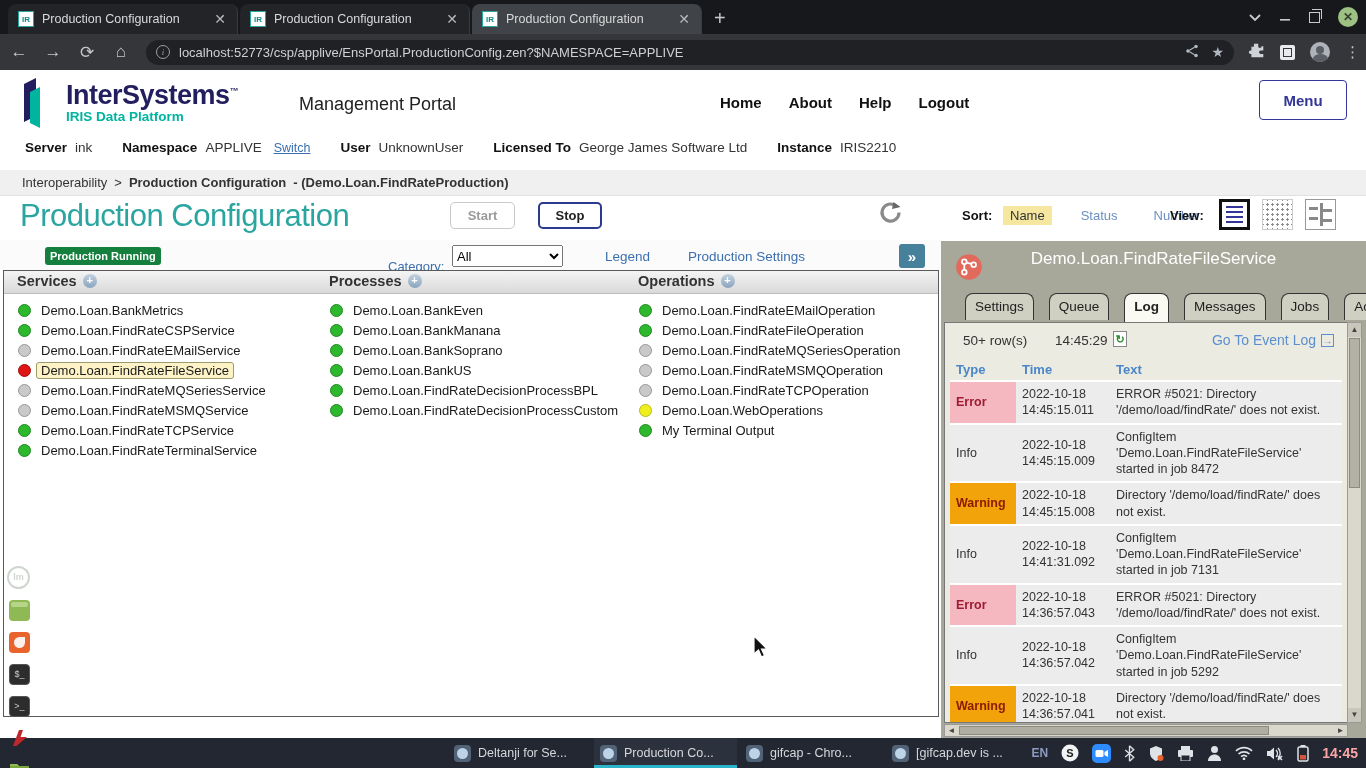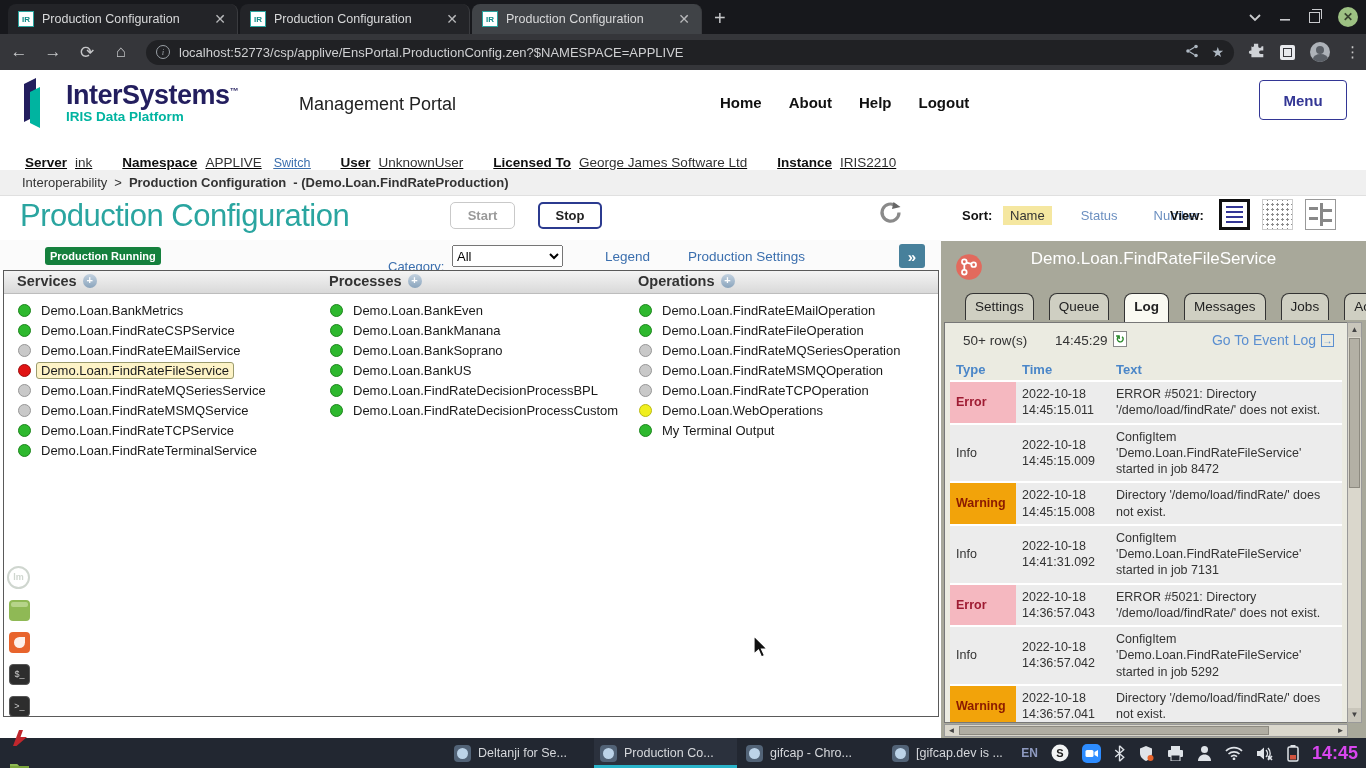--- a/index.html
+++ b/index.html
@@ -37,21 +37,21 @@
   
   .portal-header { position:absolute; left:0; top:70px; width:1366px; height:70px; background:#fff; }
   .brand { position:absolute; left:22px; top:8px; display:flex; gap:10px; }
   .brand-text .bn { font-size:27px; font-weight:bold; color:#231e5e; letter-spacing:-0.5px; line-height:26px; }
   .brand-text .bn sup { font-size:9px; }
   .brand-text .bs { font-size:13.5px; font-weight:bold; color:#00b4a0; margin-top:1px; }
   .portal-title { position:absolute; left:299px; top:24px; font-size:18px; color:#222; }
   .portal-nav { position:absolute; left:720px; top:24px; display:flex; gap:27px; }
   .portal-nav span { font-size:15px; font-weight:bold; color:#111; }
   .menu-btn { position:absolute; left:1259px; top:10px; width:88px; height:40px; border:1.5px solid #333695; border-radius:4px; color:#333695; font-weight:bold; font-size:15px; display:flex; align-items:center; justify-content:center; background:#fff; }
-  .server-info { position:absolute; left:0; top:140px; width:1366px; height:30px; background:#fff; display:flex; align-items:flex-end; padding-left:25px; gap:30px;text-decoration:underline; }
+  .server-info { position:absolute; left:0; top:140px; width:1366px; height:30px; background:#fff; display:flex; align-items:flex-start; padding-left:25px; gap:30px; }
   .si-item { font-size:13.5px; color:#333; display:flex; gap:8px; align-items:center; }
   .si-item b { color:#111; }
   .si-link { color:#3b6fae; text-decoration:underline; font-size:12.5px; margin-left:4px; }
 
   
   .breadcrumb { position:absolute; left:0; top:170px; width:1366px; height:26px; background:#f0f0f0; border-bottom:1px solid #e0e0e0; display:flex; align-items:center; padding-left:22px; font-size:13px; color:#333; gap:7px; }
   .breadcrumb .bc-bold { font-weight:bold; }
   .title-row { position:absolute; left:0; top:196px; width:1366px; height:44px; background:#fff; }
   .page-title { position:absolute; left:20px; top:2px; font-size:31px; color:#2aa5a0; font-weight:500; letter-spacing:-0.5px; }
   .btn { position:absolute; top:6px; height:27px; border-radius:5px; background:#fff; font-size:13px; font-weight:bold; display:flex; align-items:center; justify-content:center; }
@@ -141,21 +141,21 @@
   .ai-notes { background:#9a8fd0; } .ai-notes:before { content:""; position:absolute; left:4px; right:4px; top:5px; height:2px; background:#fff; box-shadow:0 4px 0 #fff, 0 8px 0 #fff; }
   .tb-windows { position:absolute; left:448px; top:0; height:30px; display:flex; align-items:center; }
   .tb-win { width:143px; height:30px; display:flex; align-items:center; gap:7px; padding:0 6px; color:#d6d8dc; font-size:12.5px; position:relative; margin-right:3px; }
   .tb-win.active { background:#2b313d; }
   .tb-win.active:after { content:""; position:absolute; left:0; right:0; bottom:0; height:3px; background:#2ab3c9; }
   .tb-win .w-ic { width:17px; height:17px; border-radius:4px; background:#526377; position:relative; flex:0 0 17px; }
   .tb-win .w-ic:before { content:""; position:absolute; inset:3px; border-radius:50%; background:#bcd3e8; }
   .tb-win .w-label { white-space:nowrap; overflow:hidden; }
   .tb-tray { position:absolute; right:8px; top:0; height:30px; display:flex; align-items:center; gap:13px; }
   .tray-lang { color:#8e9ac0; font-weight:bold; font-size:12px; }
-  .tray-clock { color:#d946ef; font-weight:bold; font-size:18px; }
+  .tray-clock { color:#fca5a5; font-weight:bold; font-size:14px; }
   .tray-ic { display:flex; align-items:center; }
 
   .cursor { position:absolute; left:753px; top:635px; z-index:99; }
 </style>
 </head>
 <body>
 
 <div id="screen">
 
   <div class="tabbar">

